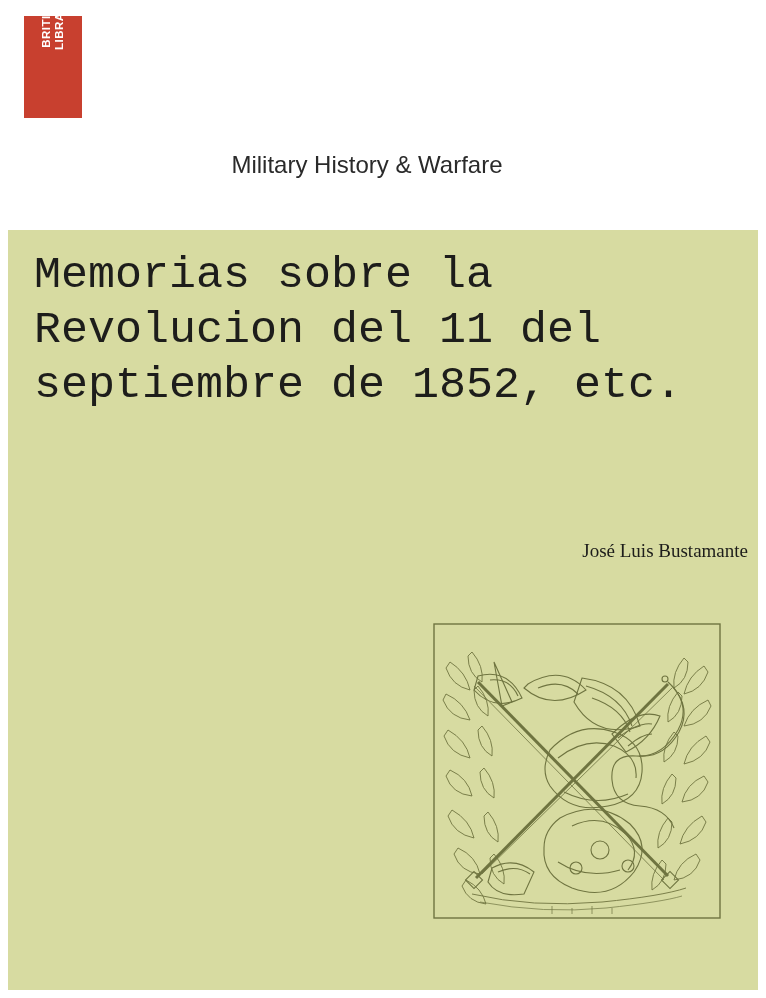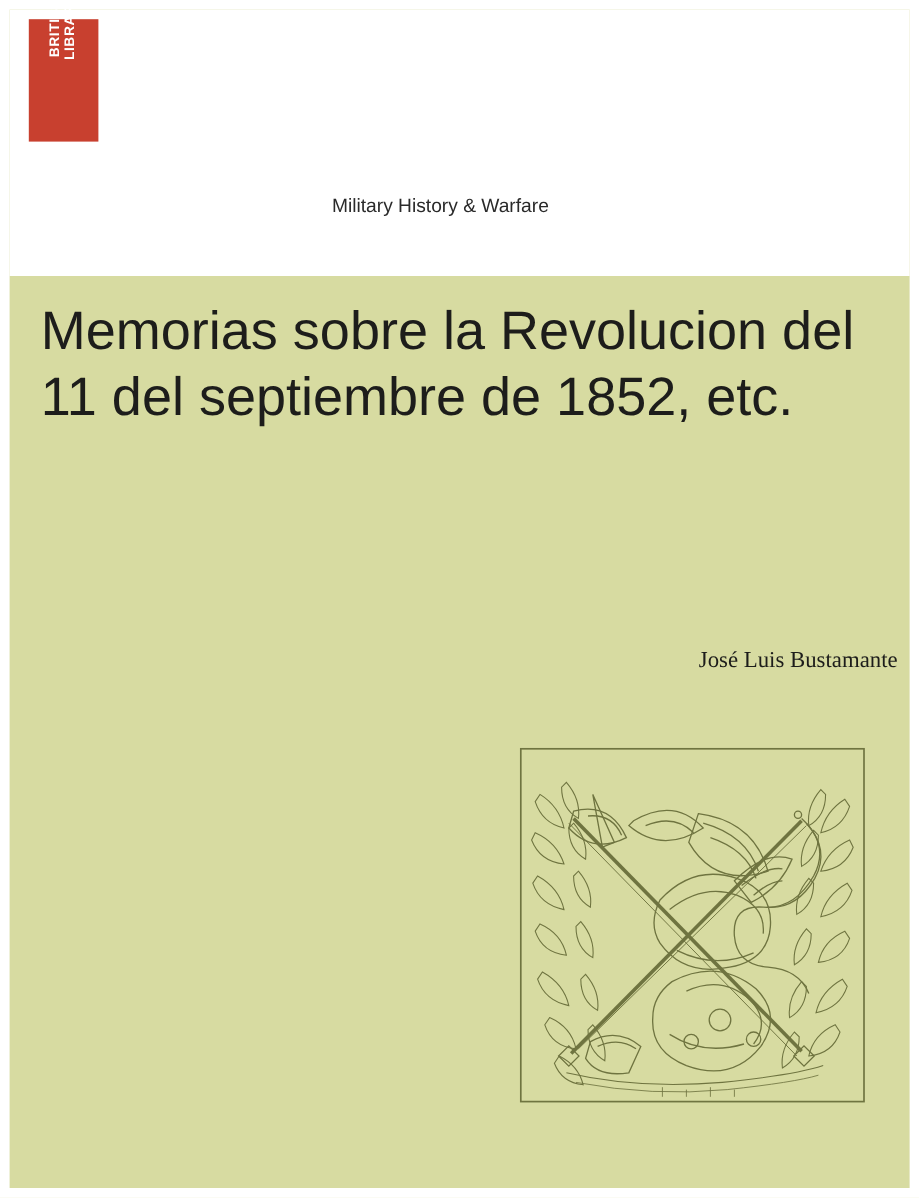--- a/index.html
+++ b/index.html
@@ -69,36 +69,36 @@
     font-size: 11.5px;
     font-weight: bold;
     letter-spacing: 0.5px;
     line-height: 13px;
     text-align: center;
     font-family: "Liberation Sans", sans-serif;
   }
   .series {
     position: absolute;
     left: 0;
-    top: 164px;
+    top: 151px;
     width: 734px;
     text-align: center;
-    font-size: 16px;
+    font-size: 24px;
     color: #2a2a2a;
     font-family: "Liberation Sans", sans-serif;
   }
   .title {
     position: absolute;
     left: 34px;
     top: 248px;
     width: 700px;
     font-size: 45px;
     line-height: 55px;
     color: #1d1d1b;
-    font-family: Liberation Sans, sans-serif;
+    font-family: Liberation Mono, monospace;
   }
   .author {
     position: absolute;
     left: 34px;
     top: 540px;
     width: 714px;
     text-align: right;
     padding-right: 12px;
     font-size: 19px;
     color: #1d1d1b;

